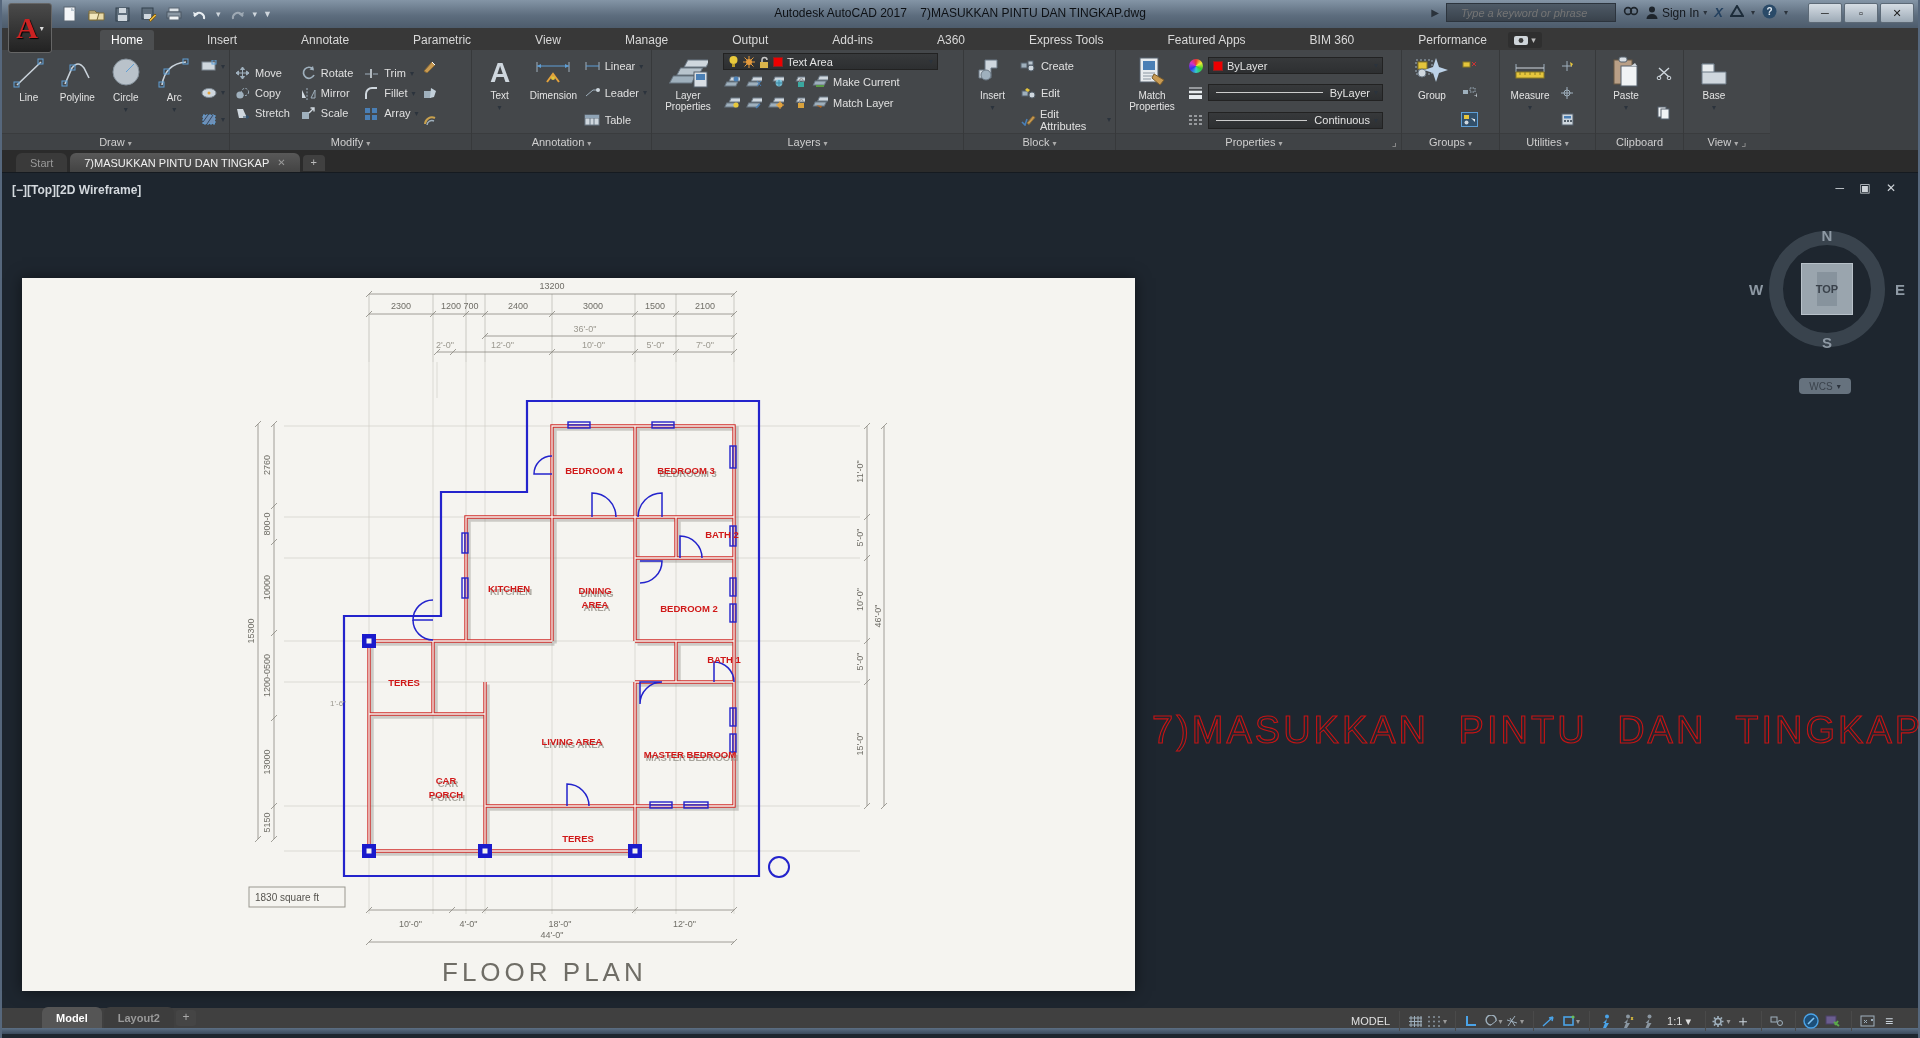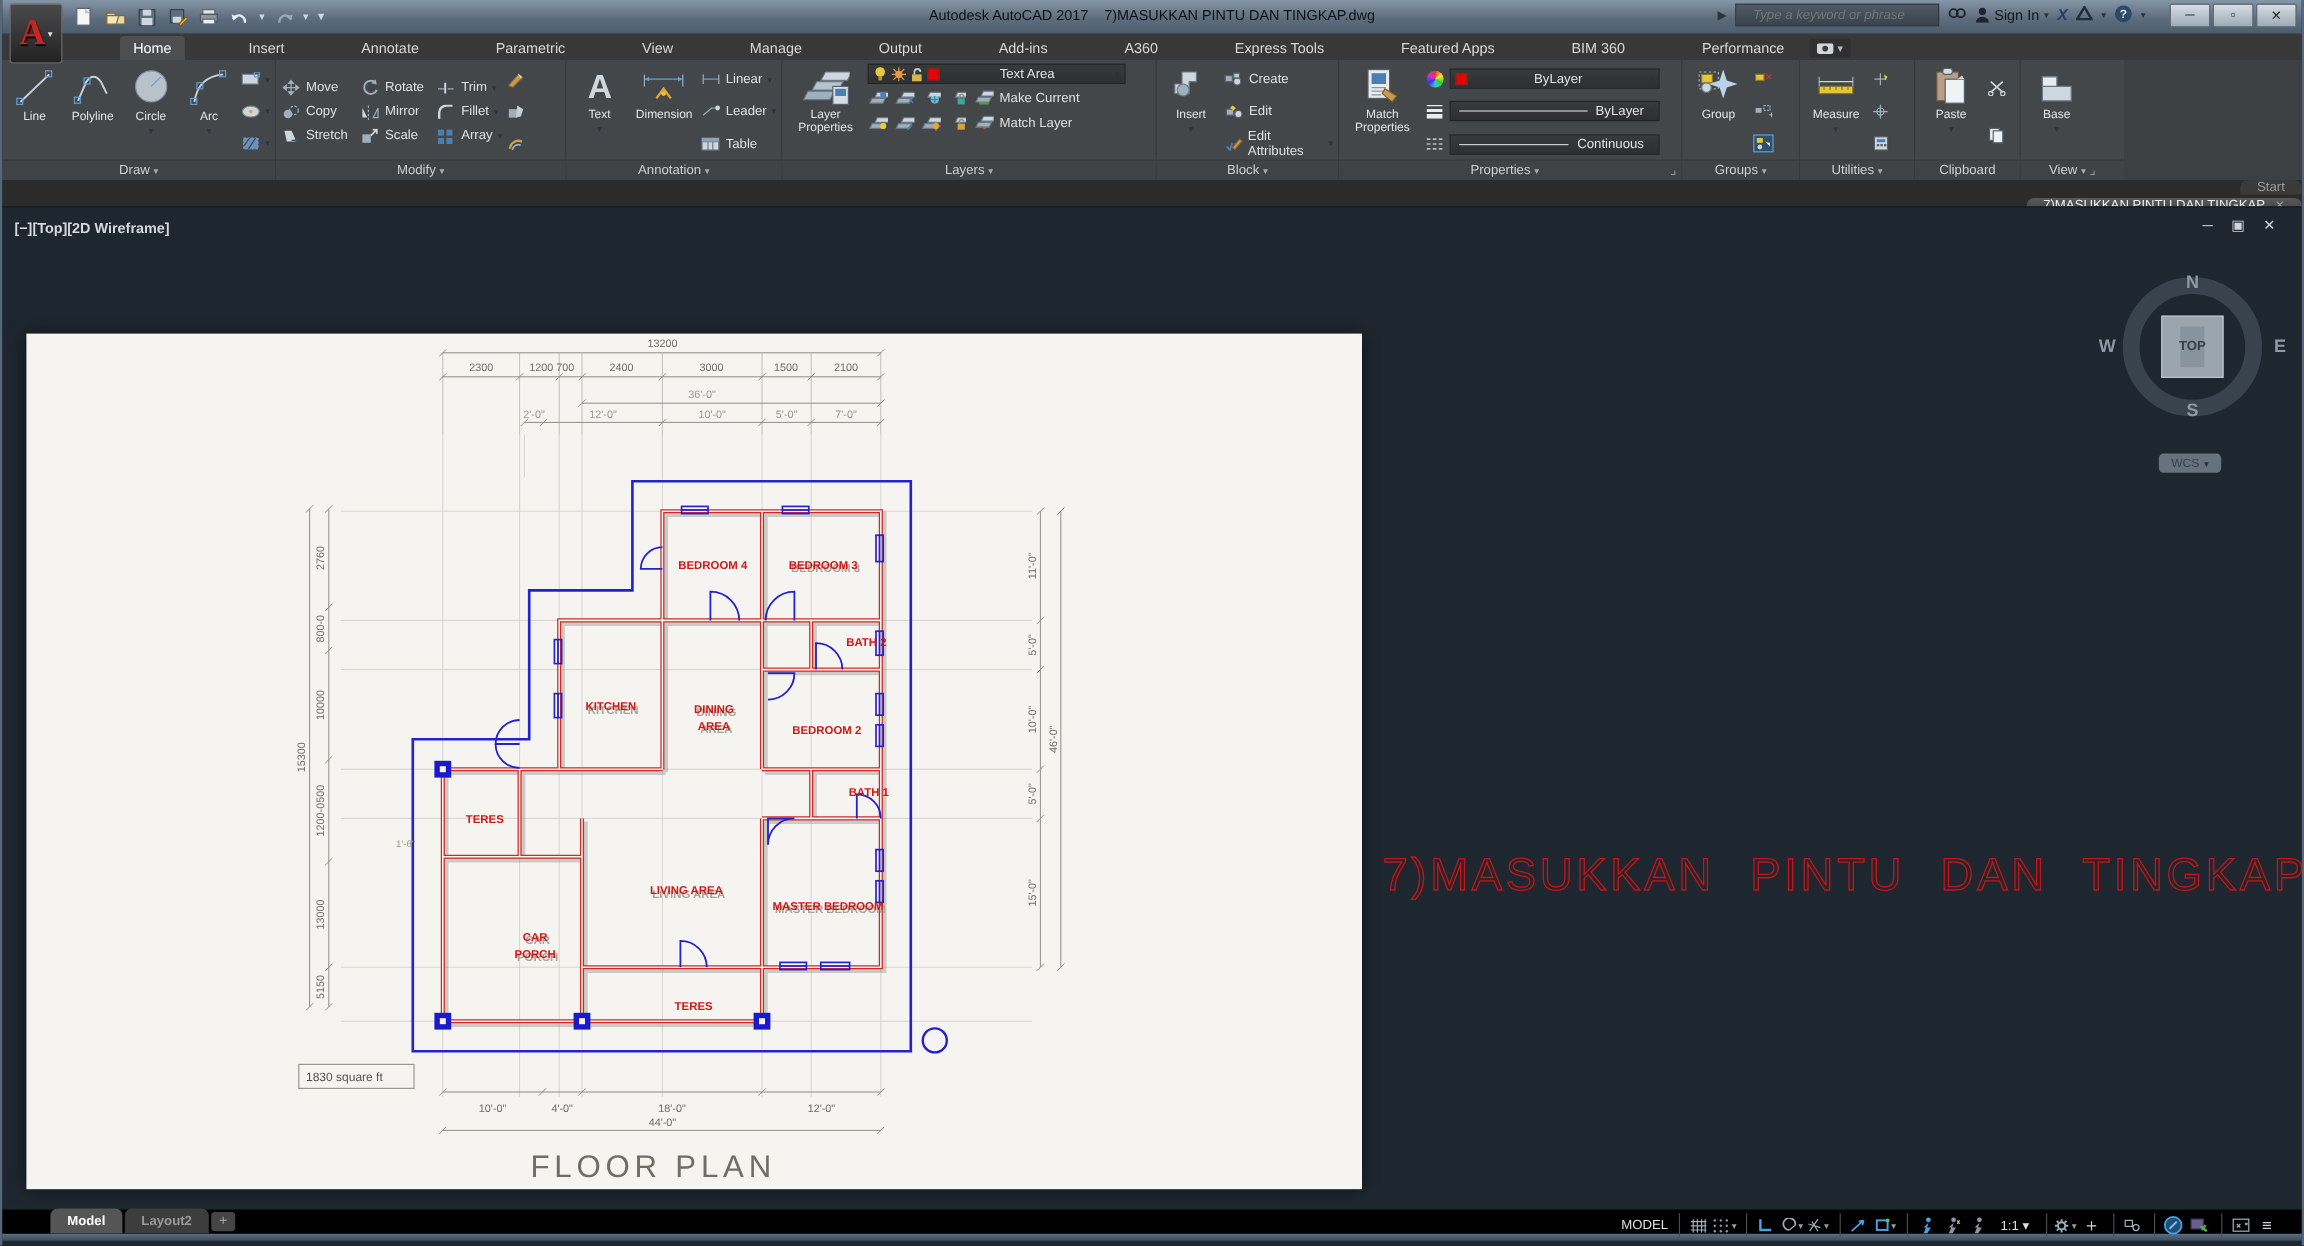--- a/index.html
+++ b/index.html
@@ -54,28 +54,28 @@
   .bigbtn { width:52px; display:flex; flex-direction:column; align-items:center;
     justify-content:flex-start; color:#e4e4e4; font-size:10px; text-align:center; padding-top:3px; gap:2px;}
   .bigbtn svg { display:block; }
   .smallcol { display:flex; flex-direction:column; justify-content:space-around; }
   .srow { display:flex; align-items:center; gap:4px; color:#e0e0e0; font-size:11px; height:20px; }
   .sicon { width:17px; height:15px; display:flex; align-items:center; justify-content:center; }
   .modgrid { display:grid; grid-template-columns:auto auto auto; grid-auto-flow:column;
     grid-template-rows:repeat(3,20px); column-gap:10px; align-content:center; }
   .combo { height:17px; background:linear-gradient(#37393b,#2d2f31); border:1px solid #222;
     display:flex; align-items:center; gap:4px; padding:0 4px; color:#e3e3e3; font-size:11px; }
-  .combo .cv { flex:1; white-space:nowrap; overflow:hidden;text-align:center; }
+  .combo .cv { flex:1; white-space:nowrap; overflow:hidden; }
   .swatch-red { width:10px; height:10px; background:#e00; border:1px solid #822; }
   .lt-line { flex:1; border-top:1px solid #ccc; margin:0 3px; }
   .layrows { display:flex; flex-direction:column; gap:2px; width:215px; }
   .lay-ico-row { display:flex; align-items:center; gap:5px; color:#e0e0e0; font-size:11px; height:19px;}
 
   
-  .filetabs { height:22px; background:#2b2b2b; display:flex; align-items:flex-end; padding-left:14px; gap:3px;flex-direction:column; }
+  .filetabs { height:22px; background:#2b2b2b; display:flex; align-items:flex-end; padding-left:14px; gap:3px; }
   .ftab { height:19px; padding:0 14px; font-size:11px; display:flex; align-items:center; gap:8px;
     border-radius:6px 6px 0 0; }
   .ftab.start { background:#3a3a3a; color:#9a9a9a; }
   .ftab.active { background:linear-gradient(#585858,#434343); color:#f0f0f0; }
   .ftab .x { color:#9a9a9a; font-size:10px; }
   .ftab-plus { width:22px; height:16px; background:#404040; border-radius:4px 4px 0 0; color:#bbb;
     text-align:center; font-size:11px; line-height:15px; margin-bottom:1px;}
 
   
   .canvas { position:relative; height:836px; background:#1e262f; border-top:1px solid #151a20; }
@@ -96,21 +96,21 @@
   .vc-w { position:absolute; left:-20px; top:50%; transform:translateY(-50%); color:#8e99a4; font-weight:bold; font-size:15px;}
   .vc-e { position:absolute; right:-20px; top:50%; transform:translateY(-50%); color:#8e99a4; font-weight:bold; font-size:15px;}
   .vc-top { position:absolute; left:32px; top:32px; width:52px; height:52px; background:#9aa5ae;
     border:1px solid #b8c1c9; display:flex; align-items:center; justify-content:center; }
   .vc-top-inner { width:20px; height:34px; background:#87939d; display:flex; align-items:center; justify-content:center;
     color:#39414a; font-size:11px; font-weight:bold; }
   .wcs { position:absolute; left:1797px; top:205px; width:52px; height:16px; background:#66727e;
     border-radius:4px; color:#3a424b; font-size:10px; display:flex; align-items:center; justify-content:center; gap:4px; }
 
   
-  .statusbar { position:relative; height:20px; background:#000000; display:flex; align-items:flex-end; }
+  .statusbar { position:relative; height:20px; background:#404040; display:flex; align-items:flex-end; }
   .mtabs { display:flex; align-items:flex-end; height:100%; padding-left:40px; gap:2px; }
   .mtab { height:21px; padding:0 14px; font-size:11px; display:flex; align-items:center; border-radius:6px 6px 0 0; margin-top:5px;font-weight:bold;}
   .mtab.active { background:#555; color:#fff; font-weight:bold; }
   .mtab.idle { background:#3d3d3d; color:#9a9a9a; }
   .mtab-plus { width:20px; height:16px; background:#454545; border-radius:3px; color:#aaa; font-size:12px;
     text-align:center; line-height:15px; margin-bottom:2px;}
   .sb-right { position:absolute; right:14px; top:2px; height:22px; display:flex; align-items:center; gap:3px; }
   .sb-group { display:flex; align-items:center; gap:2px; padding:0 5px; border-left:1px solid #4a4a4a; height:20px;}
   .sb-ico { min-width:20px; height:18px; display:flex; align-items:center; justify-content:center;
     font-size:13px; color:#9fb0bd; }

